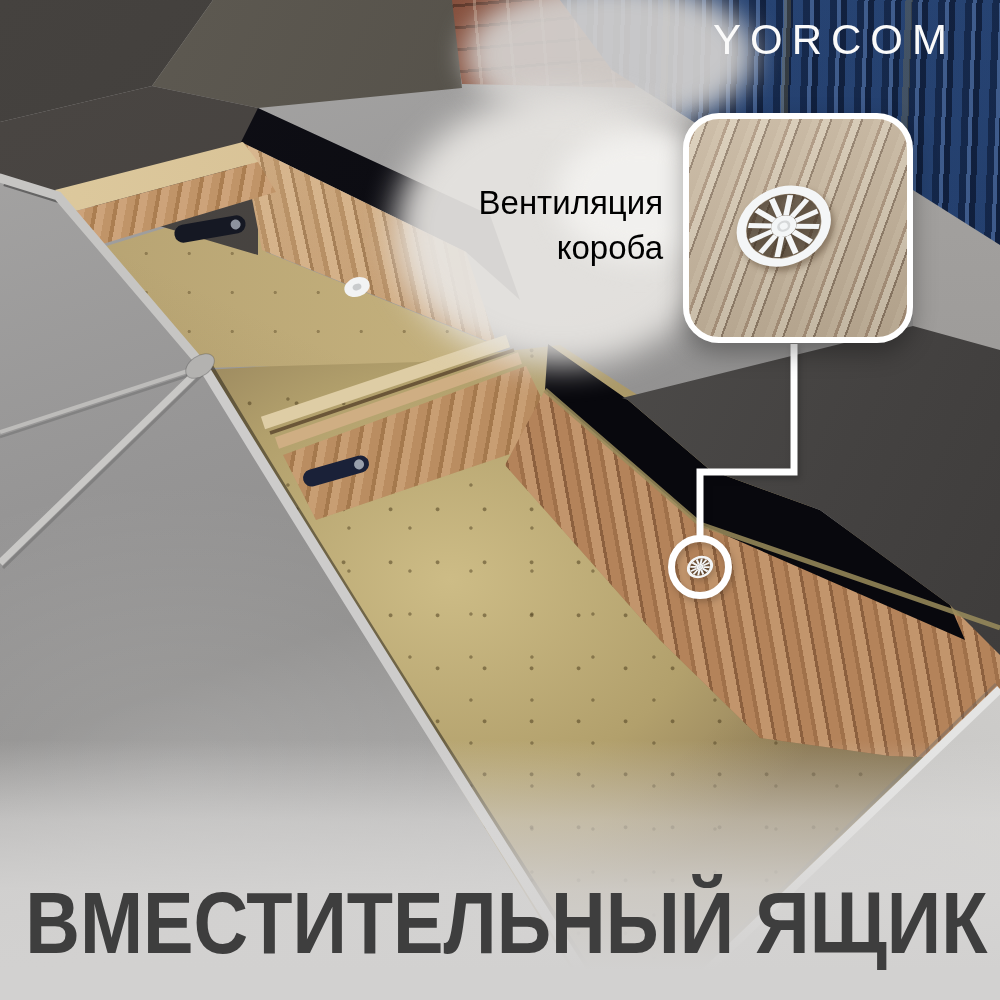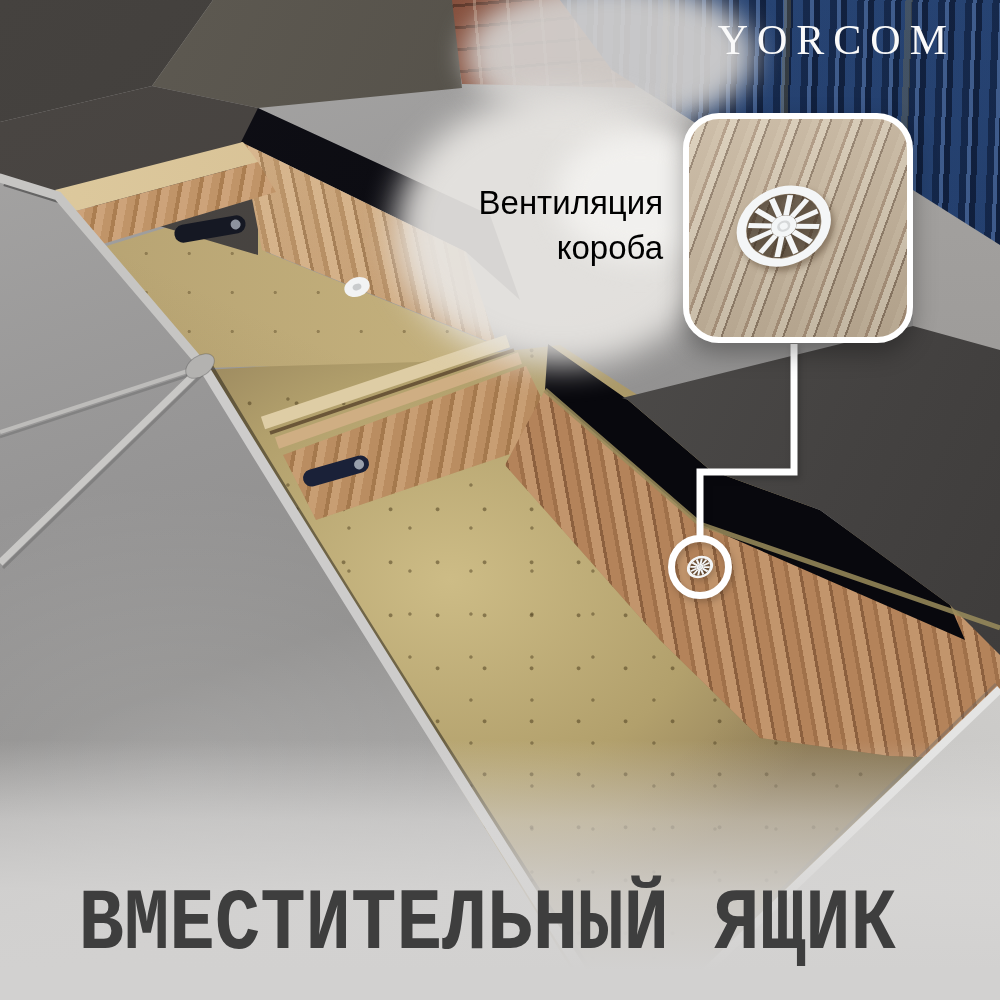--- a/index.html
+++ b/index.html
@@ -111,28 +111,28 @@
     box-shadow:0 10px 24px rgba(0,0,0,.30);
     background:
       linear-gradient(160deg, rgba(255,255,255,.16), rgba(0,0,0,.10)),
       repeating-linear-gradient(110deg,#cbbaa1 0 7px,#ab937a 7px 10px,#d7c9b2 10px 17px,#8f7b65 17px 19px,#c4b299 19px 29px);
   }
   .callout-panel svg{position:absolute;inset:0;filter:drop-shadow(3px 4px 3px rgba(70,50,30,.45));}
 
   
   .brand-logo{
     position:absolute;top:16px;right:44px;color:#fafafa;
-    font-size:42px;font-weight:300;letter-spacing:9px;font-family:Liberation Serif, serif;
+    font-size:42px;font-weight:300;letter-spacing:9px;
   }
   .callout-label{
     position:absolute;top:180px;right:337px;text-align:right;
     color:#000000;font-size:33px;line-height:45px;font-weight:400;
   }
   .headline-band{
-    position:absolute;left:12px;right:0;bottom:26px;display:flex;justify-content:flex-start;font-family:Liberation Mono, monospace;
+    position:absolute;left:12px;right:0;bottom:26px;display:flex;justify-content:center;
   }
   .headline-text{
     font-size:88px;font-weight:bold;color:#3e3e3e;white-space:nowrap;
     transform:scale(.86,1);transform-origin:center;letter-spacing:0;
   }
 </style>
 </head>
 <body>
 
 <div class="canvas">

